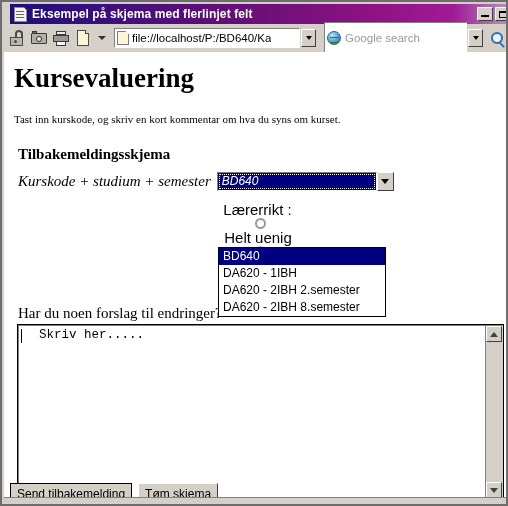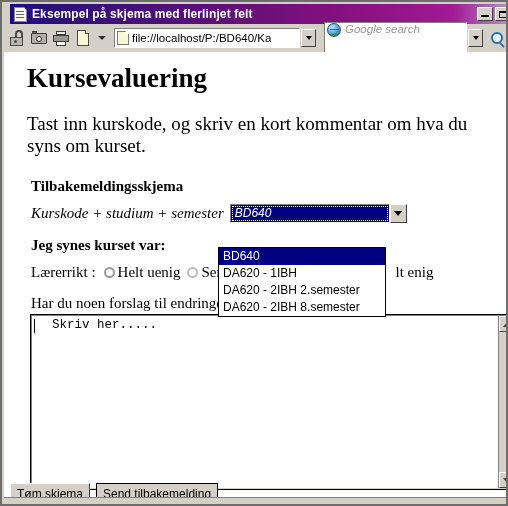--- a/index.html
+++ b/index.html
@@ -106,25 +106,25 @@
     border-top:1px solid #ffffff;border-left:1px solid #ffffff;
     border-right:1px solid #404040;border-bottom:1px solid #404040;
     display:flex;align-items:center;justify-content:center;box-sizing:border-box;
     margin-left:1px;flex:0 0 auto;
   }
   .dropbtn .arr{
     width:0;height:0;border-left:3px solid transparent;border-right:3px solid transparent;
     border-top:4px solid #000;
   }
   .search-wrap{
-    margin-left:8px;height:32px;width:143px;display:flex;
+    margin-left:8px;height:32px;width:143px;display:flex;align-items:center;
     background:#ffffff;
     border-top:1px solid #808080;border-left:1px solid #808080;
     border-right:1px solid #ffffff;border-bottom:1px solid #ffffff;
-    box-sizing:border-box;flex:0 0 auto;font-style:italic;
+    box-sizing:border-box;flex:0 0 auto;
   }
   .globe{
     width:14px;height:14px;margin:0 4px 0 2px;border-radius:50%;
     background:radial-gradient(circle at 35% 30%,#bfe4f7 0%,#4f9fd0 55%,#1d5f93 100%);
     border:1px solid #2b5f85;box-sizing:border-box;position:relative;flex:0 0 auto;
   }
   .globe:after{
     content:"";position:absolute;left:2px;top:5px;width:9px;height:4px;
     border-top:1px solid #2f7a3f;border-bottom:1px solid #2f7a3f;
   }
@@ -138,30 +138,30 @@
     content:"";position:absolute;right:-4px;bottom:-4px;width:6px;height:2px;
     background:#2b6fae;transform:rotate(45deg);
   }
   .zoom-text{font-size:12px;color:#000;}
 
   
   .page{
     position:absolute;left:2px;top:50px;width:504px;height:452px;
     background:#ffffff;overflow:hidden;
   }
-  .page-inner{position:relative;padding:0 23px;}
+  .page-inner{position:relative;padding:0 10px;}
 
   h1.page-title{
     font-family:"Liberation Serif",serif;
     font-size:27px;font-weight:bold;color:#000;
     margin:11px 0 0 0;letter-spacing:0;
   }
   p.intro{
     font-family:"Liberation Serif",serif;
-    font-size:19px;color:#000;margin:19px 0 0 0;
+    font-size:11px;color:#000;margin:19px 0 0 0;
   }
   h3.sub{
     font-family:"Liberation Serif",serif;
     font-size:15px;font-weight:bold;margin:21px 0 0 4px;
   }
   .row-select{
     margin-top:9px;display:flex;align-items:center;margin-left:4px;
     position:relative;
     font-style:italic;
   }
@@ -191,22 +191,23 @@
     width:0;height:0;border-left:4px solid transparent;border-right:4px solid transparent;
     border-top:5px solid #000;
   }
 
   h3.sub2{
     font-family:"Liberation Serif",serif;
     font-size:15px;font-weight:bold;margin:14px 0 0 4px;
   }
   .row-radio{
     margin-top:10px;margin-left:4px;display:flex;align-items:center;
-    font-family:Liberation Serif, serif;font-size:15px;color:#000;
+    font-family:Liberation Sans, sans-serif;font-size:15px;color:#000;
     white-space:nowrap;
+    flex-direction:column;
   }
   .radio{
     width:11px;height:11px;border-radius:50%;
     border:2px solid #9a9a9a;box-sizing:border-box;
     background:#ffffff;display:inline-block;margin:0 3px 0 7px;
     vertical-align:-1px;flex:0 0 auto;
   }
   .radio.dim{border-color:#bdbdbd;}
   .rlabel{margin-right:1px;}
 
@@ -346,21 +347,20 @@
       <div class="row-select">
         <span class="sel-label">Kurskode + studium + semester</span>
         <div class="select-box">
           <span class="select-value">BD640</span>
           <span class="select-arrow">
               <span class="arr"></span>
             </span>
         </div>
       </div>
 
-      <h3 class="sub2">Jeg synes kurset var:</h3>
 
       <div class="row-radio">
         <span class="rlabel">Lærerrikt :</span>
         <span class="radio"></span>
         <span>Helt uenig</span>
         <span class="radio dim"></span>
         <span>Send</span>
         <span style="margin-left:164px">lt enig</span>
       </div>
 
@@ -374,22 +374,22 @@
               <span class="up-arr"></span>
             </div>
           <div class="sb-track"></div>
           <div class="sb-btn down">
               <span class="down-arr"></span>
             </div>
         </div>
       </div>
 
       <div class="btn-row">
+        <button class="btn focused">Send tilbakemelding</button>
         <button class="btn">Tøm skjema</button>
-        <button class="btn focused">Send tilbakemelding</button>
       </div>
 
     </div>
 
     <div class="dd-list">
       <div class="dd-item selected">BD640</div>
       <div class="dd-item">DA620 - 1IBH</div>
       <div class="dd-item">DA620 - 2IBH 2.semester</div>
       <div class="dd-item">DA620 - 2IBH 8.semester</div>
     </div>

